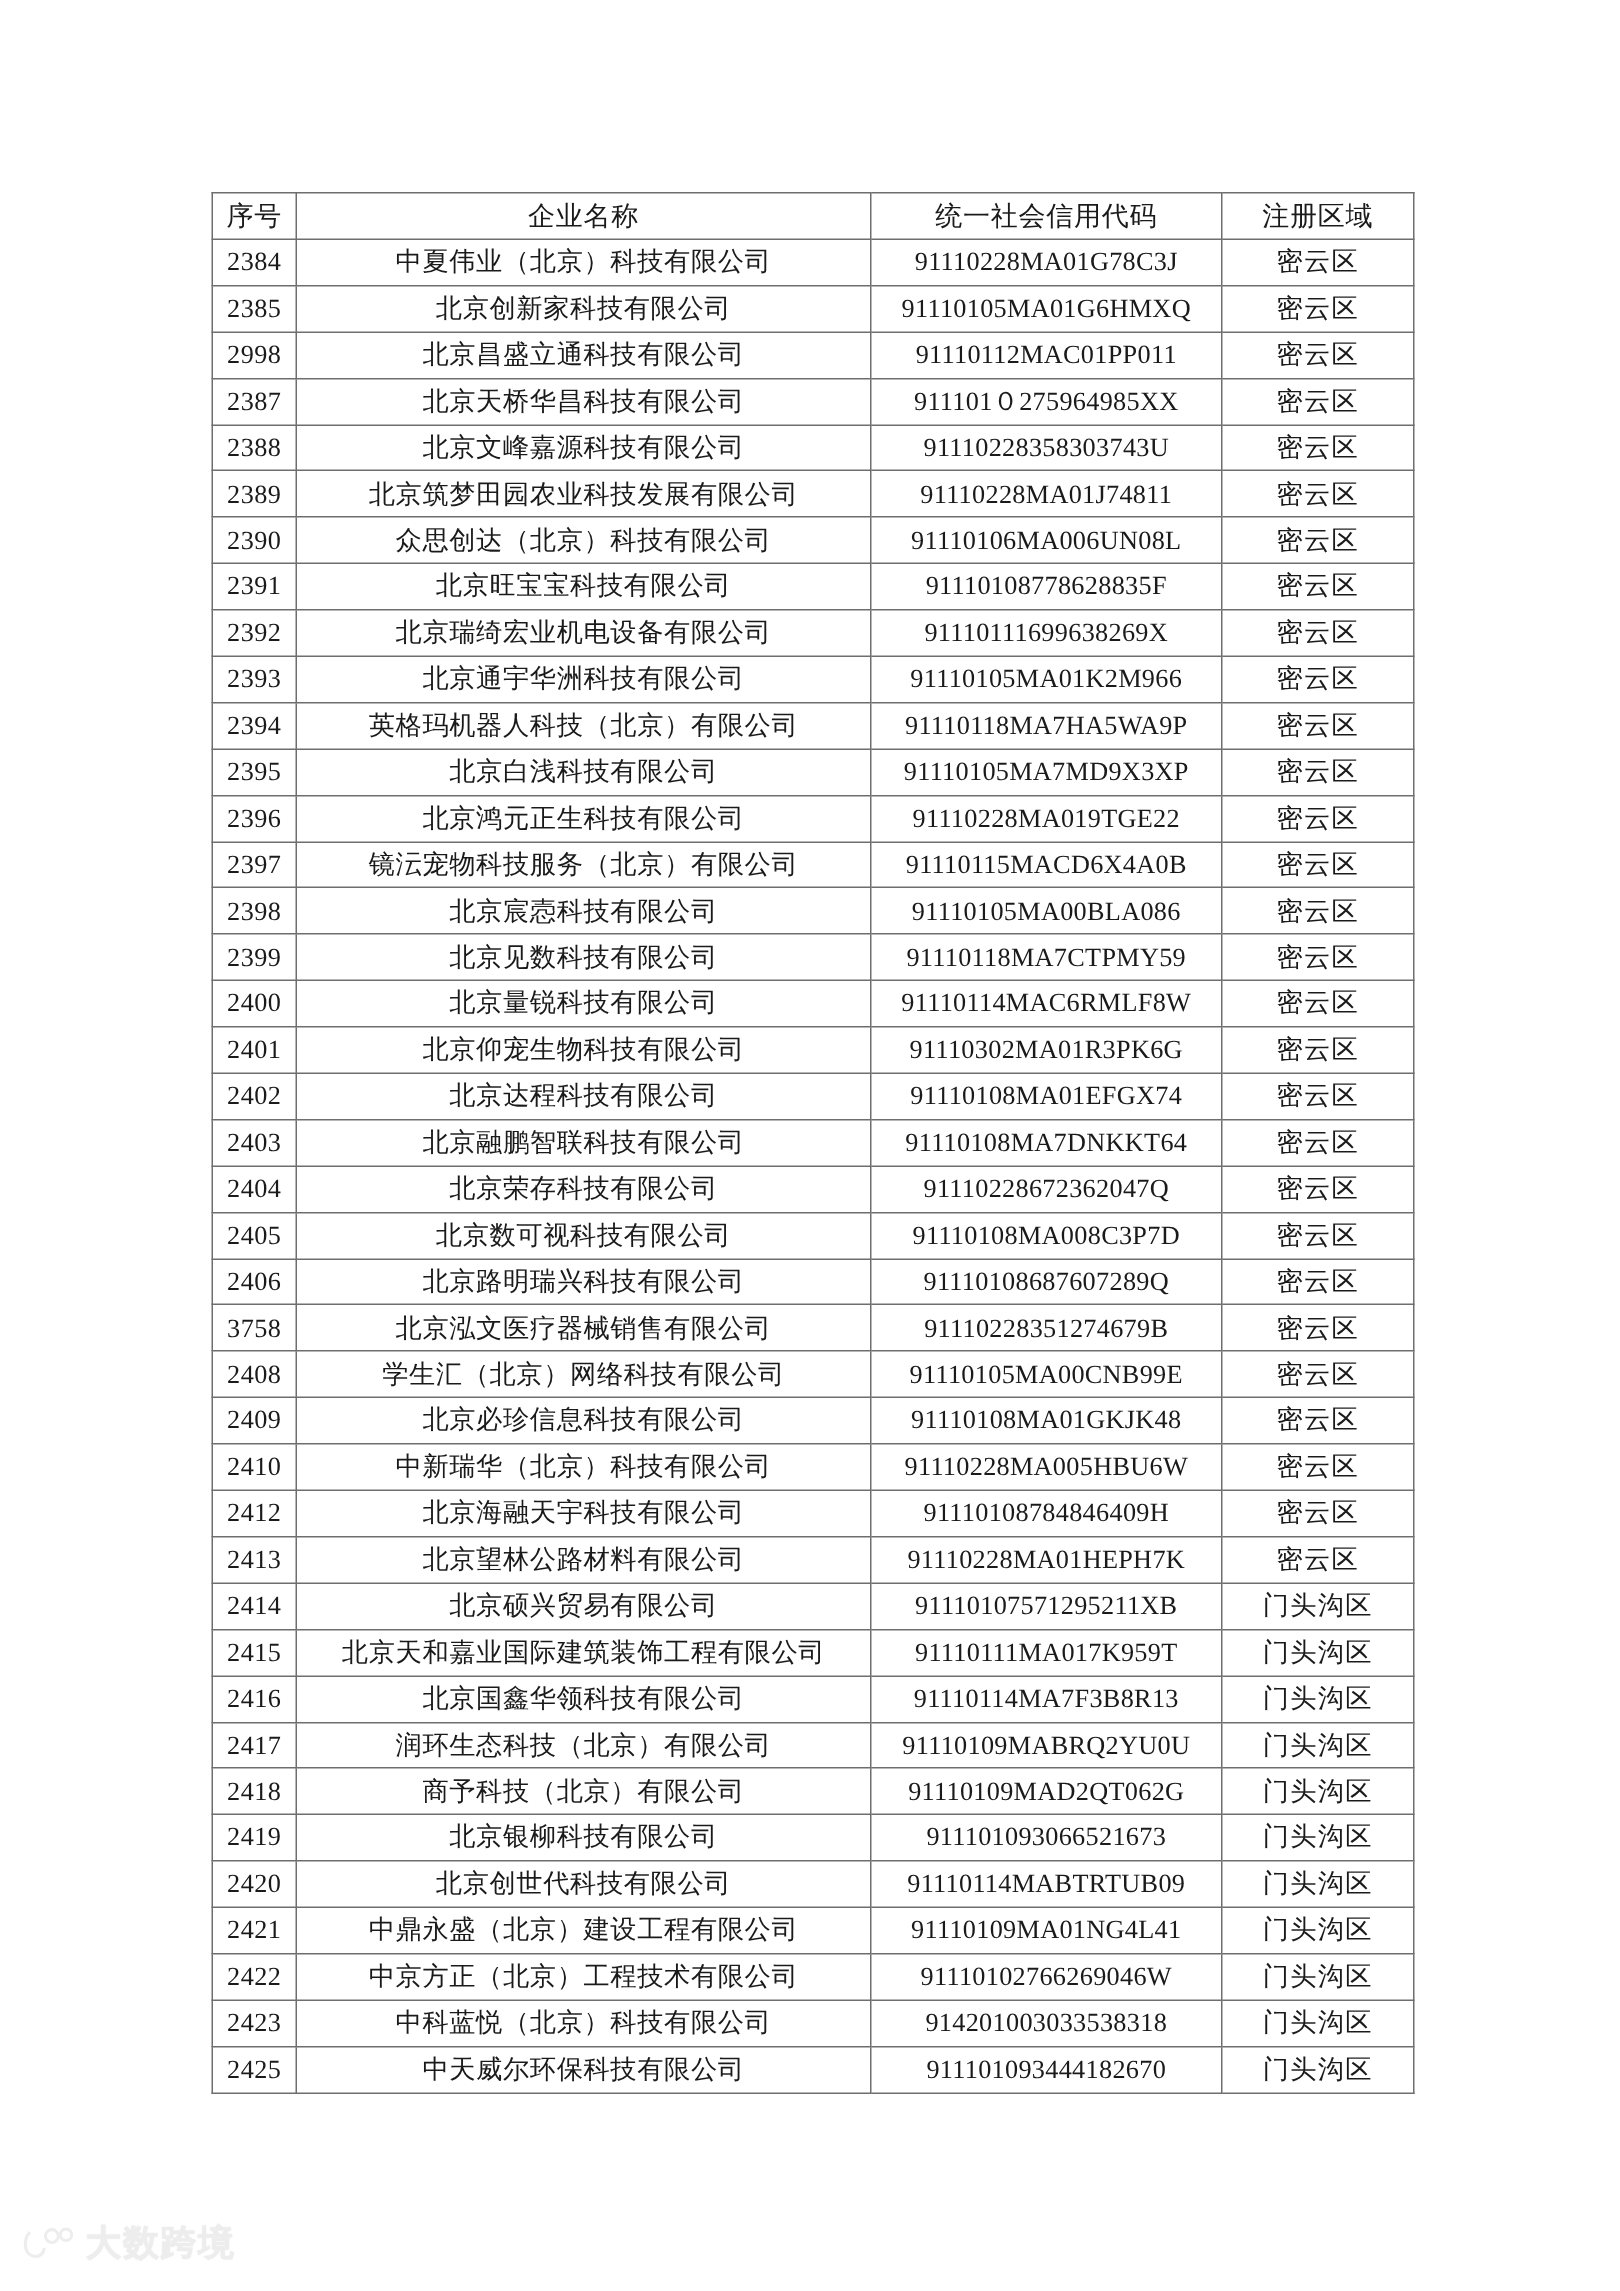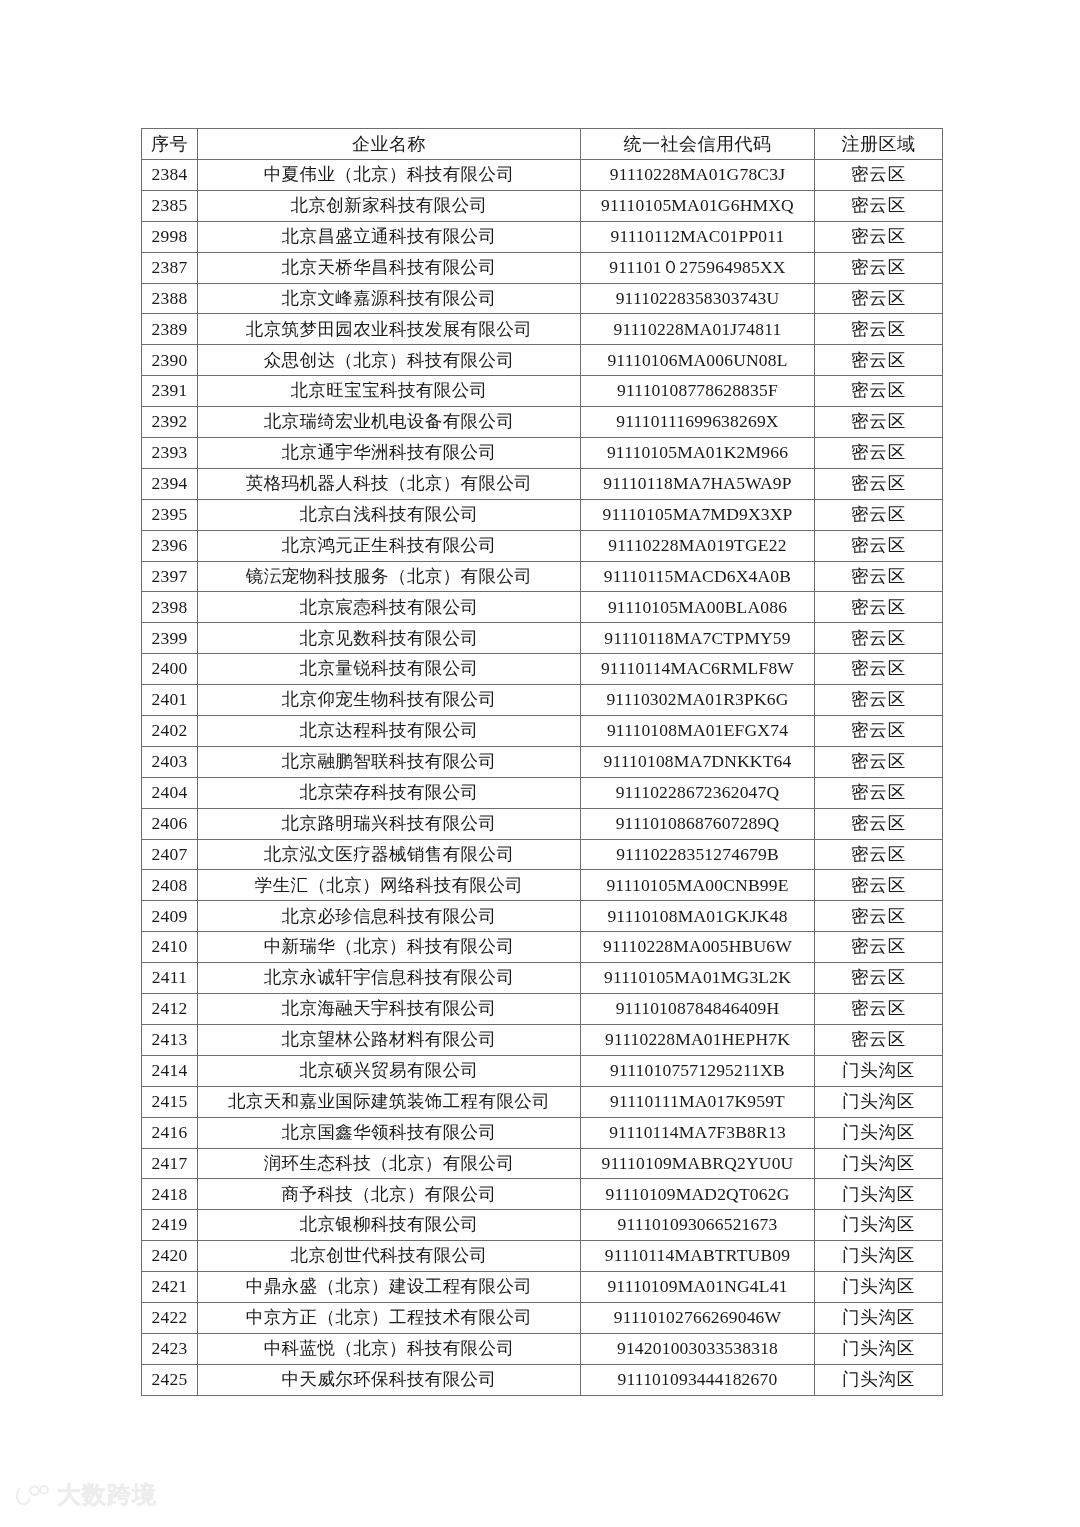--- a/index.html
+++ b/index.html
@@ -235,53 +235,53 @@
             <td class="code">91110108MA7DNKKT64</td>
             <td class="dist">密云区</td>
           </tr>
           <tr>
             <td class="idx">2404</td>
             <td class="name">北京荣存科技有限公司</td>
             <td class="code">91110228672362047Q</td>
             <td class="dist">密云区</td>
           </tr>
           <tr>
+            <td class="idx">2405</td>
+            <td class="name">北京数可视科技有限公司</td>
+            <td class="code">91110108MA008C3P7D</td>
+            <td class="dist">密云区</td>
+          </tr>
+          <tr>
             <td class="idx">2406</td>
             <td class="name">北京路明瑞兴科技有限公司</td>
             <td class="code">91110108687607289Q</td>
             <td class="dist">密云区</td>
           </tr>
           <tr>
-            <td class="idx">2407</td>
+            <td class="idx">3758</td>
             <td class="name">北京泓文医疗器械销售有限公司</td>
             <td class="code">91110228351274679B</td>
             <td class="dist">密云区</td>
           </tr>
           <tr>
             <td class="idx">2408</td>
             <td class="name">学生汇（北京）网络科技有限公司</td>
             <td class="code">91110105MA00CNB99E</td>
             <td class="dist">密云区</td>
           </tr>
           <tr>
             <td class="idx">2409</td>
             <td class="name">北京必珍信息科技有限公司</td>
             <td class="code">91110108MA01GKJK48</td>
             <td class="dist">密云区</td>
           </tr>
           <tr>
             <td class="idx">2410</td>
             <td class="name">中新瑞华（北京）科技有限公司</td>
             <td class="code">91110228MA005HBU6W</td>
-            <td class="dist">密云区</td>
-          </tr>
-          <tr>
-            <td class="idx">2411</td>
-            <td class="name">北京永诚轩宇信息科技有限公司</td>
-            <td class="code">91110105MA01MG3L2K</td>
             <td class="dist">密云区</td>
           </tr>
           <tr>
             <td class="idx">2412</td>
             <td class="name">北京海融天宇科技有限公司</td>
             <td class="code">91110108784846409H</td>
             <td class="dist">密云区</td>
           </tr>
           <tr>
             <td class="idx">2413</td>

